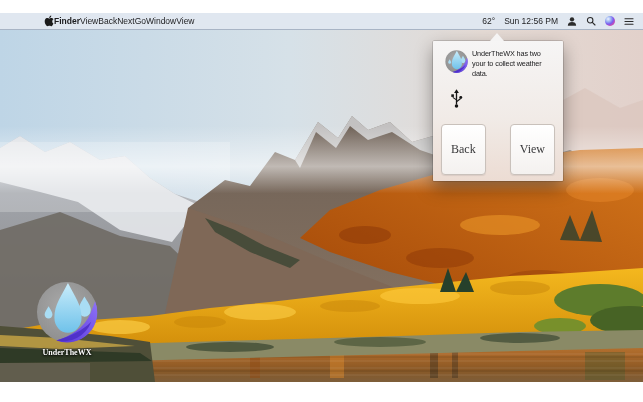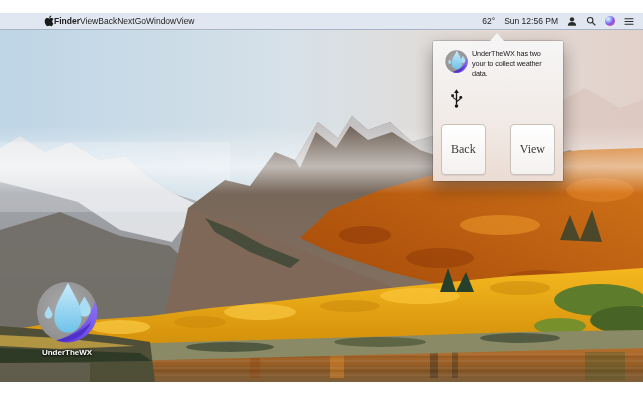--- a/index.html
+++ b/index.html
@@ -16,21 +16,21 @@
   .menubar-left .bold { font-weight:bold; }
   .menubar-right { margin-left:auto; display:flex; align-items:center; gap:9px; padding-right:9px; }
   .mb-icon { display:inline-flex; align-items:center; }
   .siri-orb { width:10px; height:10px; border-radius:50%;
     background:radial-gradient(circle at 32% 30%, #eef4ff 0%, #9cb4f2 28%, #7a5cf0 52%, #c84ab4 72%, #2a40c0 100%); }
 
   
   .wallpaper { position:absolute; top:30px; left:0; width:643px; height:352px; z-index:1; }
 
   
-  .desktop-icon { position:absolute; left:34px; top:281px; width:66px; text-align:center; z-index:10; }
+  .desktop-icon { position:absolute; left:34px; top:281px; width:66px; text-align:center; z-index:10;font-family:Liberation Serif, serif; }
   .desktop-icon .label {
     margin-top:1px; font-size:8px; font-weight:bold; color:#ffffff; white-space:nowrap;
     text-shadow:0 1px 2px rgba(0,0,0,.9), 0 0 3px rgba(0,0,0,.6);
   }
 
   
   .popover {
     position:absolute; left:433px; top:41px; width:130px; height:140px; z-index:20;
     background:linear-gradient(180deg, #f6f5f5 0%, #f1ebe7 55%, #ecdcd3 100%);
     border-radius:1px; padding:8px 5px 6px 7px;

